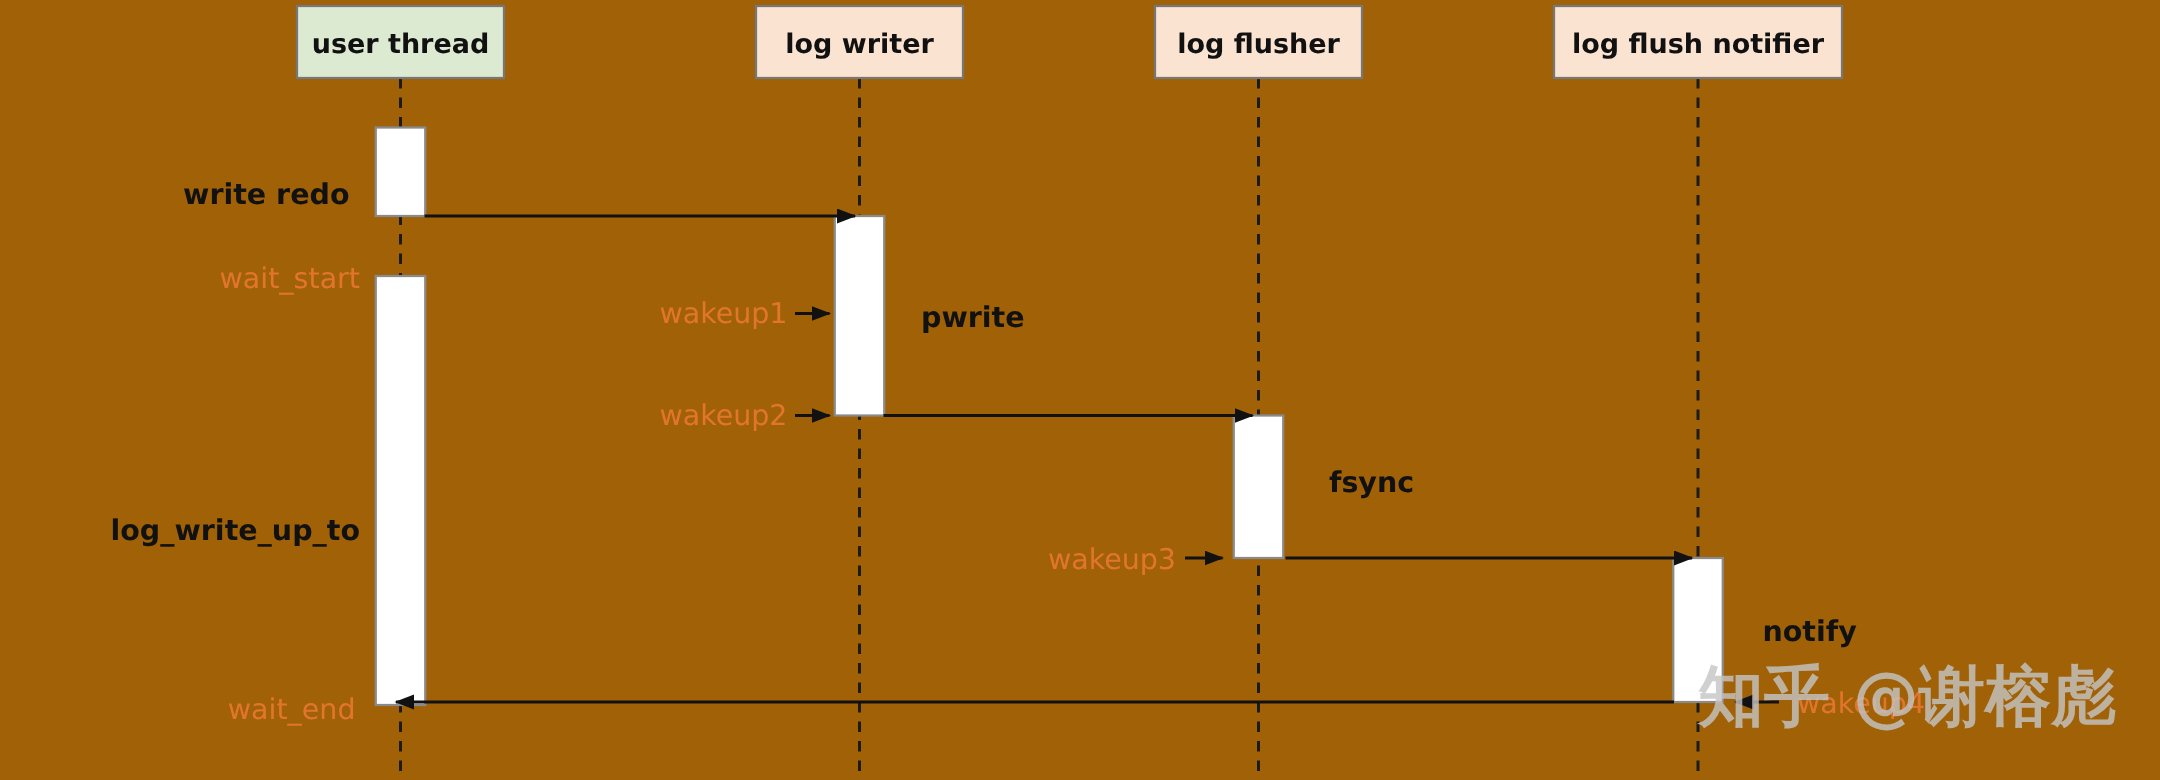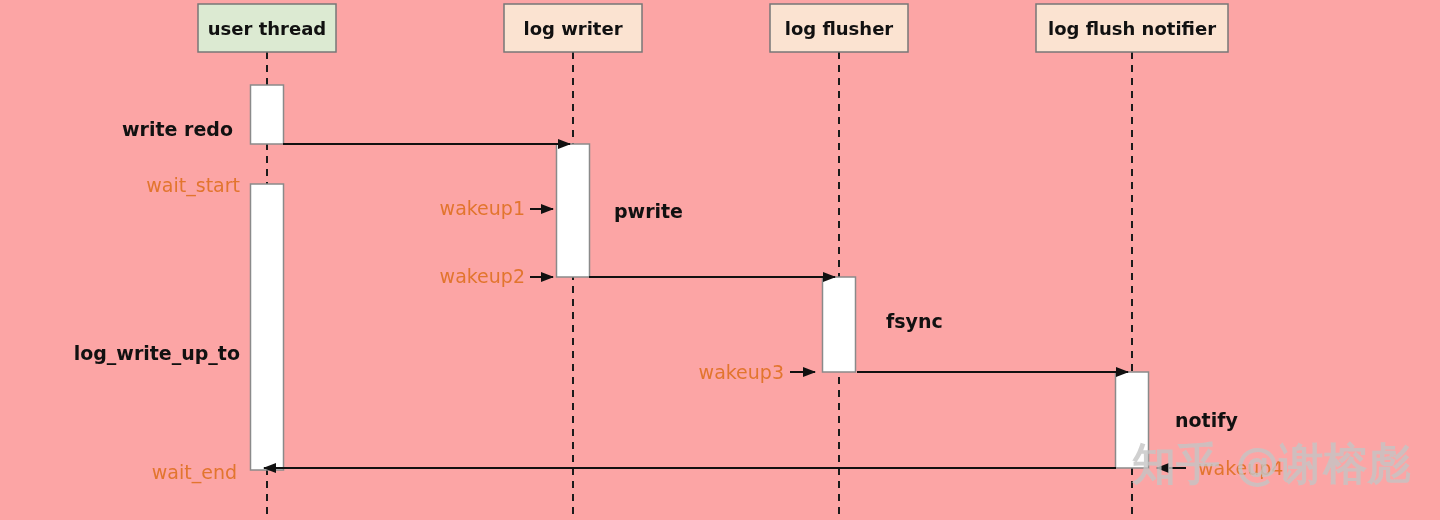--- a/index.html
+++ b/index.html
@@ -1,16 +1,16 @@
 <!DOCTYPE html>
 <html><head>
 <meta charset="utf-8">
 <style>
   html,body{margin:0;padding:0;background:#ffffff;}
-  .stage{position:relative;width:1440px;height:520px;background:#fca5a5;overflow:hidden;
+  .stage{position:relative;width:1440px;height:520px;background:#a16207;overflow:hidden;
          font-family:"DejaVu Sans","Liberation Sans",sans-serif;}
   svg{display:block;}
   .actor-box{stroke:#777777;stroke-width:1.5;}
   .actor-label{font-size:18px;font-weight:bold;fill:#111111;}
   .lifeline{stroke:#1b1b1b;stroke-width:2;stroke-dasharray:7 6;fill:none;}
   .activation{fill:#ffffff;stroke:#8a8a8a;stroke-width:1.5;}
   .msg{stroke:#111111;stroke-width:2;fill:none;}
   .lbl-black{font-size:19px;font-weight:bold;fill:#111111;}
   .lbl-orange{font-size:19px;fill:#e2752e;}
   .watermark{font-size:44px;font-weight:bold;fill:#c5c5c5;opacity:0.8;}

